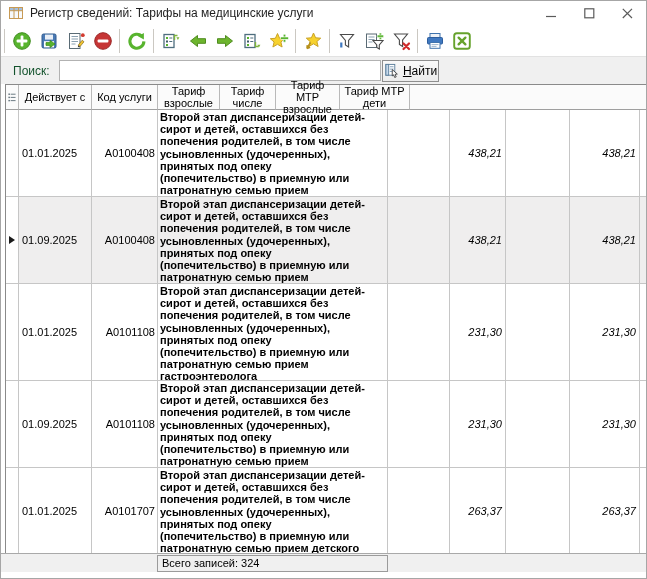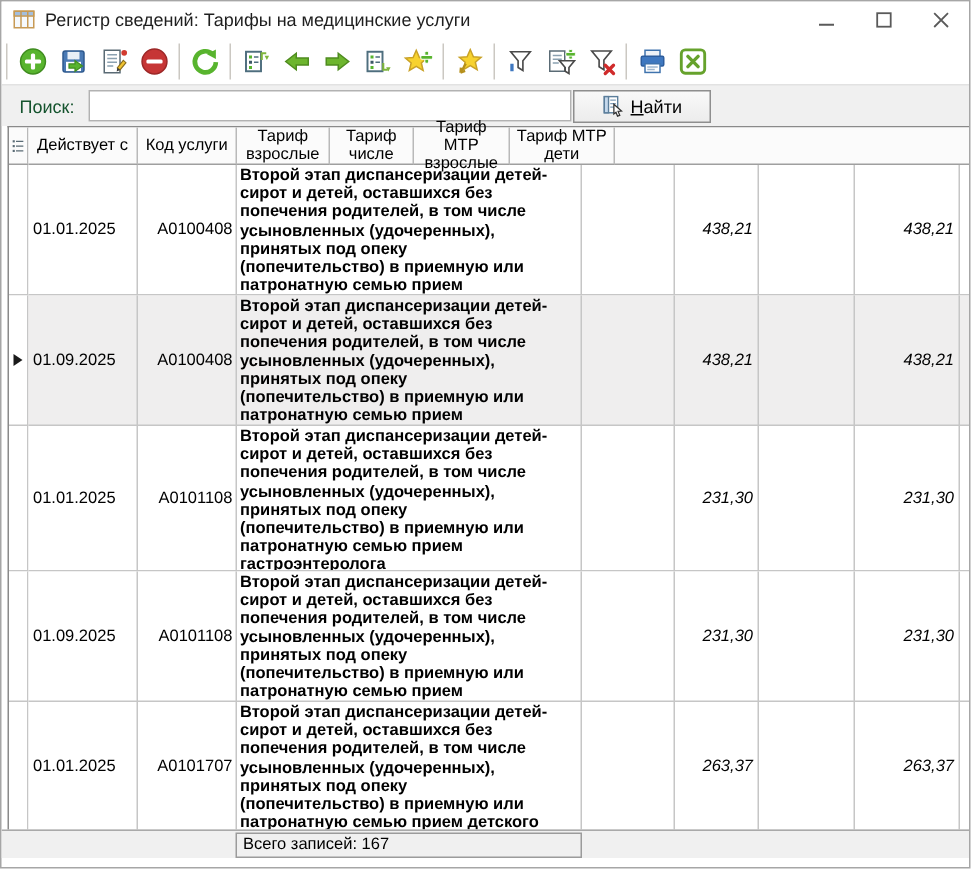--- a/index.html
+++ b/index.html
@@ -22,21 +22,21 @@
   .tb-sep  { width:1px; height:24px; background:#cbc8c2; margin:0 3px; }
   .tb-btn { width:27px; height:26px; display:flex; align-items:center; justify-content:center; background:transparent; border:none; }
   .tb-btn svg { width:20px; height:20px; display:block; }
 
   
   .search-row { height:28px; background:#f0f0f0; border-top:1px solid #e2e2e2;
                 display:flex; align-items:center; }
   .search-label { font-size:12px; color:#14532d; margin-left:12px; width:46px; }
   .search-input { width:322px; height:21px; border:1px solid #b2b2b2; background:#fff;
                   font-family:inherit; font-size:12px; padding:0 3px; outline:none; }
-  .find-btn { margin-left:1px; height:22px; width:92px; border:1px solid #8e8e8e;
+  .find-btn { margin-left:1px; height:22px; width:57px; border:1px solid #8e8e8e;
               background:linear-gradient(#f9f9f9,#ececec); display:flex; align-items:center;
               justify-content:center; font-family:inherit; font-size:12px; color:#000; gap:4px; }
   .find-btn .find-label { display:inline-block; }
   .find-btn .find-label::first-letter { text-decoration:underline; }
 
   
   .grid { position:absolute; left:4px; top:83px; right:0; border-top:1px solid #8a8a8a;
           border-left:1px solid #8a8a8a; background:#fff; }
   .grid-header, .row { display:flex; width:100%; }
   .hcell { background:#fbfbfb; border-right:1px solid #b9b9b9; border-bottom:1px solid #9f9f9f;
@@ -339,16 +339,16 @@
       <div class="cell col-ta cell-num"></div>
       <div class="cell col-tc cell-num">263,37</div>
       <div class="cell col-tma cell-num"></div>
       <div class="cell col-tmc cell-num">263,37</div>
       <div class="cell col-x"></div>
     </div>
       </div>
   </div>
 
   <div class="grid-footer">
-    <div class="footer-box">Всего записей: 167</div>
+    <div class="footer-box">Всего записей: 324</div>
   </div>
 
 </div>
 
 </body></html>

